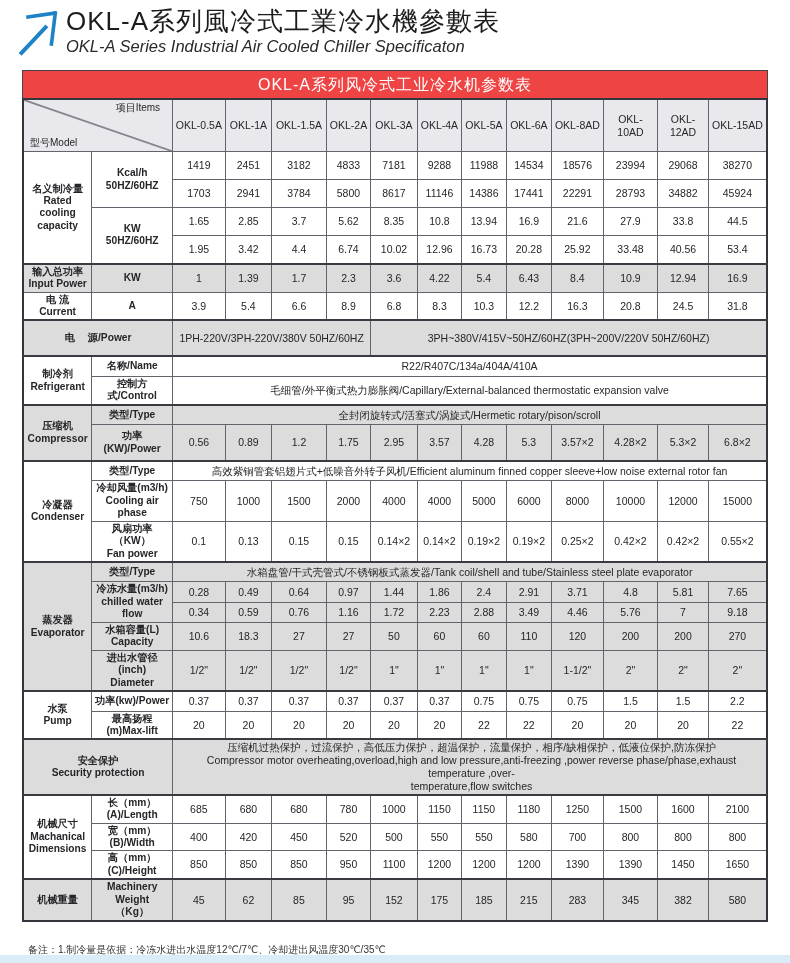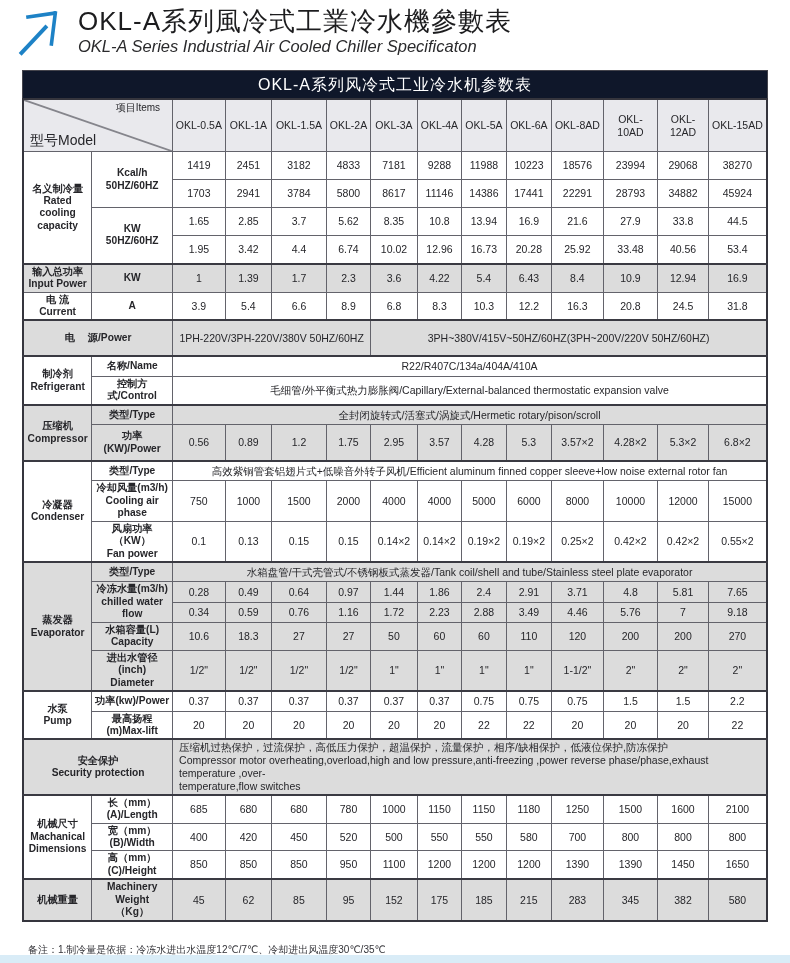--- a/index.html
+++ b/index.html
@@ -4,47 +4,47 @@
 <style>
   html,body{margin:0;padding:0;}
   body{
     width:790px;height:963px;position:relative;background:#ffffff;
     font-family:"Liberation Sans","DejaVu Sans",sans-serif;color:#26262a;
     overflow:hidden;
   }
   
   .doc-header{display:flex;align-items:flex-start;padding:6px 0 0 14px;height:56px;}
   .logo{width:52px;height:50px;flex:0 0 auto;}
-  .titles{margin-left:12px;}
+  .titles{}
   .title-zh{font-size:26px;letter-spacing:1px;color:#1c1c1e;line-height:30px;}
   .title-en{font-size:16.5px;color:#2a2a2c;line-height:21px;font-style:italic;}
   
   .tbl-wrap{margin:8px 22px 0 22px;width:746px;}
   .tbl-title{
-    background:#0f172a;color:#ffffff;text-align:center;
+    background:#ef4444;color:#ffffff;text-align:center;
     font-size:16px;height:27px;line-height:27px;
     border:1px solid #44444c;border-bottom:none;letter-spacing:1px;
   }
   table{border-collapse:collapse;table-layout:fixed;width:746px;font-size:10.5px;}
   td{
     border:1px solid #63636b;text-align:center;vertical-align:middle;
     padding:1px 2px;white-space:pre-line;line-height:1.22;color:#26262a;
     overflow:hidden;
   }
   table{border:2px solid #35353d;}
   td.hd{background:#e9e9ed;}
   tr.g td{background:#dcdcdc;}
   tr.sec td{border-top:2px solid #3a3a42;}
-  td.left{text-align:left;padding-left:6px;}
+  td.left{text-align:center;padding-left:6px;}
   .r28{height:28px}.r27{height:27px}.r22{height:36px}.r21{height:20px}.r48{height:50px}
   .lab{font-size:10.2px;font-weight:bold;}
   
   td.corner{position:relative;padding:0;background:#e9e9ed;}
   .corner svg{position:absolute;left:0;top:0;width:100%;height:100%;}
-  .corner .c-model{position:absolute;left:6px;bottom:2px;font-size:14px;}
+  .corner .c-model{position:absolute;left:6px;bottom:2px;font-size:10px;}
   .corner .c-items{position:absolute;right:12px;top:2px;font-size:10px;text-align:right;}
   
   .notes{margin:14px 0 0 28px;font-size:10px;color:#333338;}
   .note-line{line-height:16px;white-space:pre-wrap;}
   .ind0{padding-left:0;margin-top:20px;}
   .ind1{padding-left:34px;}
   
   .bottom-strip{position:absolute;left:0;bottom:0;width:790px;height:8px;background:#d9ecf7;}
 </style>
 </head>
@@ -112,21 +112,21 @@
 capacity</td>
       <td class="lab" rowspan="2">Kcal/h
 50HZ/60HZ</td>
     <td>1419</td>
           <td>2451</td>
           <td>3182</td>
           <td>4833</td>
           <td>7181</td>
           <td>9288</td>
           <td>11988</td>
-          <td>10223</td>
+          <td>14534</td>
           <td>18576</td>
           <td>23994</td>
           <td>29068</td>
           <td>38270</td>
         </tr>
     <tr class="r28">
           <td>1703</td>
           <td>2941</td>
           <td>3784</td>
           <td>5800</td>

